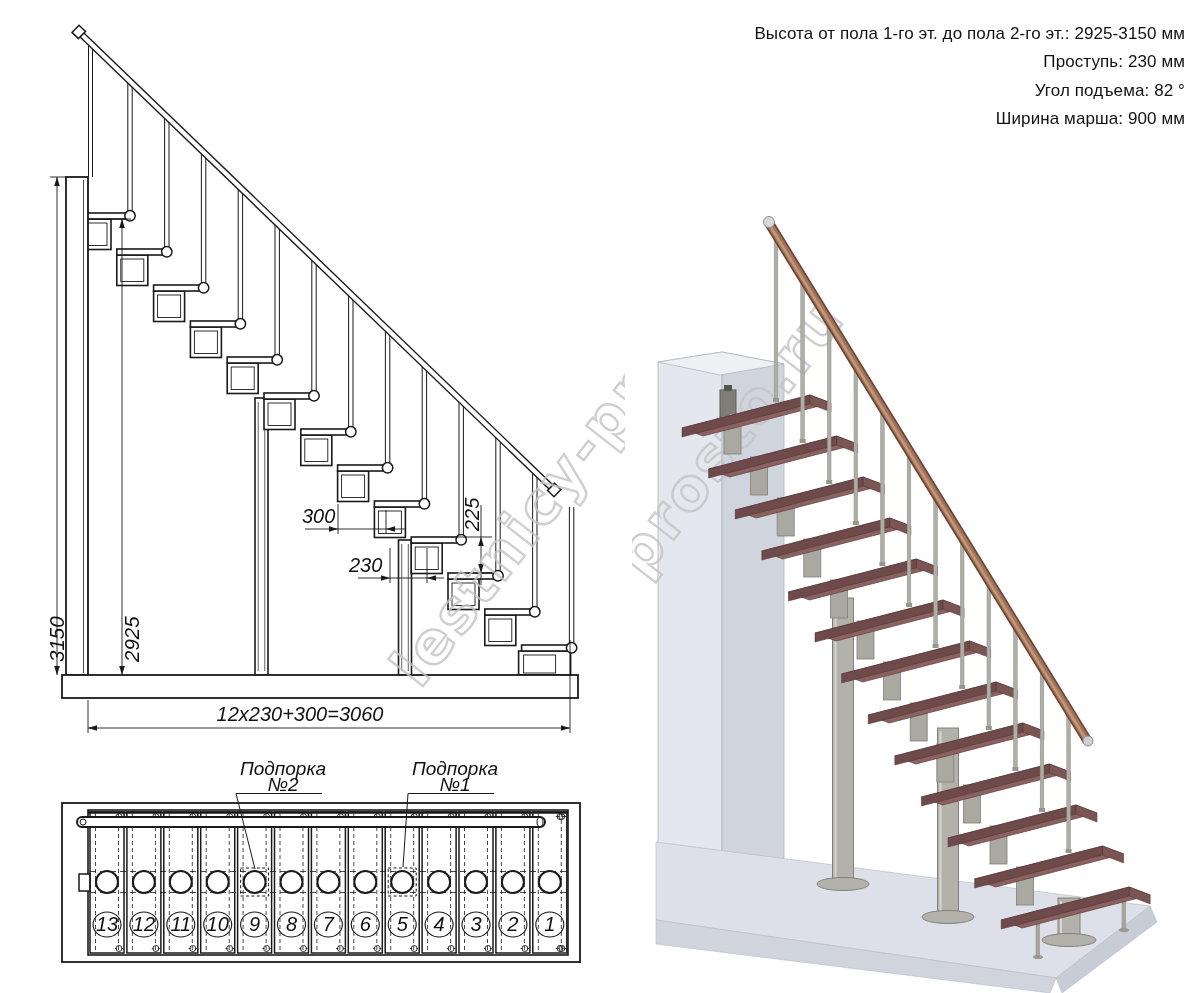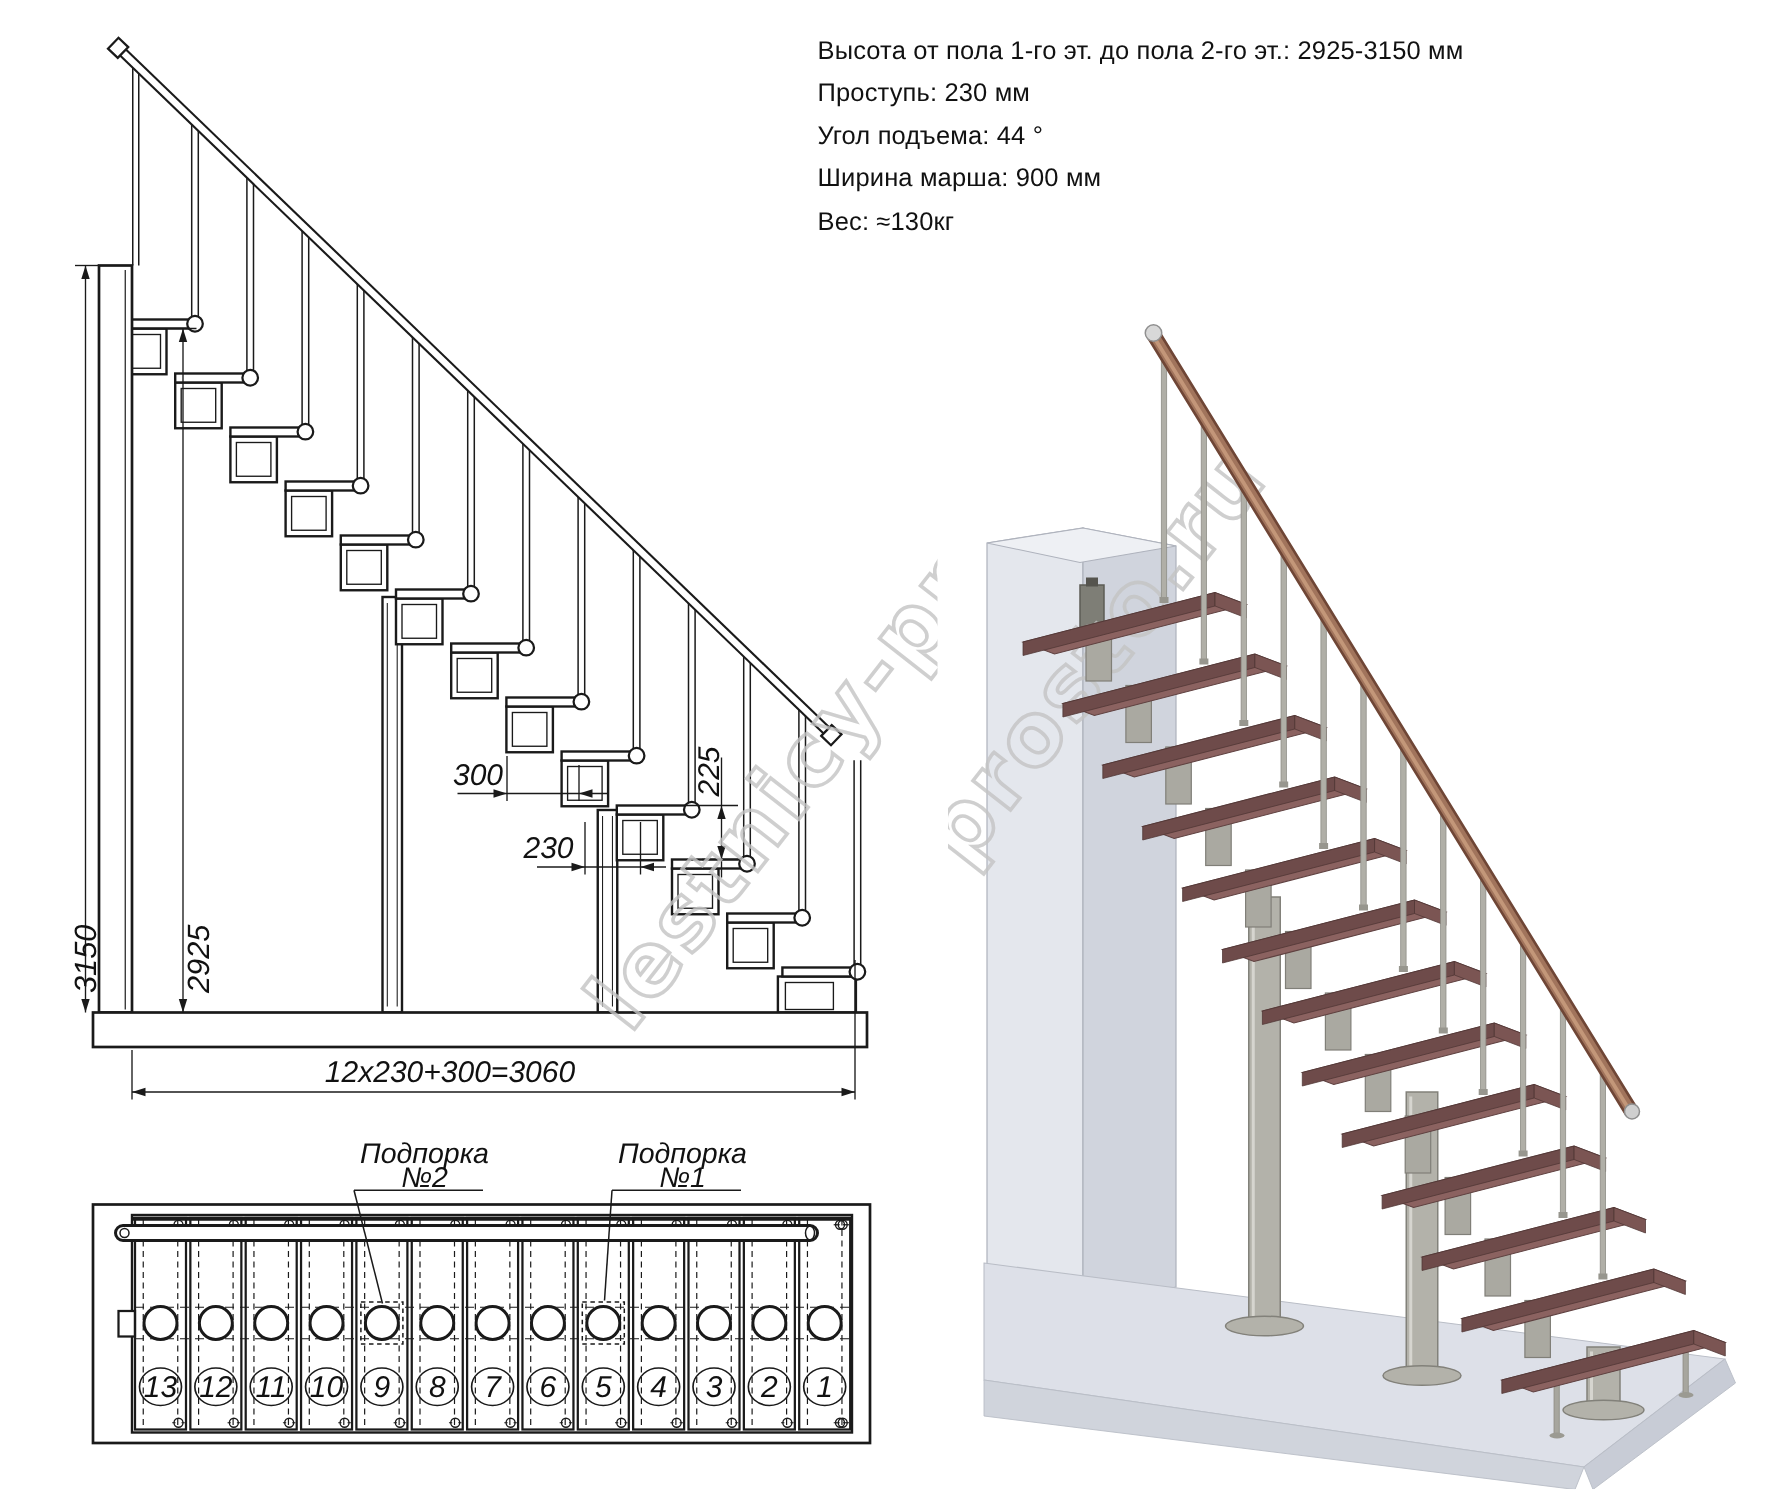--- a/index.html
+++ b/index.html
@@ -1,34 +1,33 @@
 <!DOCTYPE html>
 <html><head>
 <meta charset="utf-8">
 <style>
   html,body{margin:0;padding:0;background:#fff;}
   .canvas{position:relative;width:1191px;height:993px;background:#fff;overflow:hidden;
           font-family:"Liberation Sans",sans-serif;}
   #specs{position:absolute;left:545px;top:20px;width:640px;font-size:17px;
-         line-height:28.4px;color:#111;letter-spacing:.1px;}
+         line-height:28.4px;color:#111;letter-spacing:.1px;text-align:right;}
   #scene{position:absolute;left:0;top:0;}
   svg text{font-family:"Liberation Sans",sans-serif;}
   .dim{font-style:italic;fill:#111;}
   .wm{font-family:"DejaVu Sans",sans-serif;font-weight:bold;}
 </style>
 </head>
 <body>
 
 <div class="canvas">
   <div id="specs">
       <div>Высота от пола 1-го эт. до пола 2-го эт.: 2925-3150 мм</div>
       <div>Проступь: 230 мм</div>
-      <div>Угол подъема: 44 °</div>
+      <div>Угол подъема: 82 °</div>
       <div>Ширина марша: 900 мм</div>
-      <div>Вес: ≈130кг</div>
     </div>
   <svg id="scene" width="1191" height="993" viewBox="0 0 1191 993">
     <defs>
       <clipPath id="clipElev">
           <rect x="20" y="12" width="605" height="740"></rect>
         </clipPath>
       <clipPath id="clip3d">
           <rect x="632" y="212" width="559" height="781"></rect>
         </clipPath>
     </defs>

